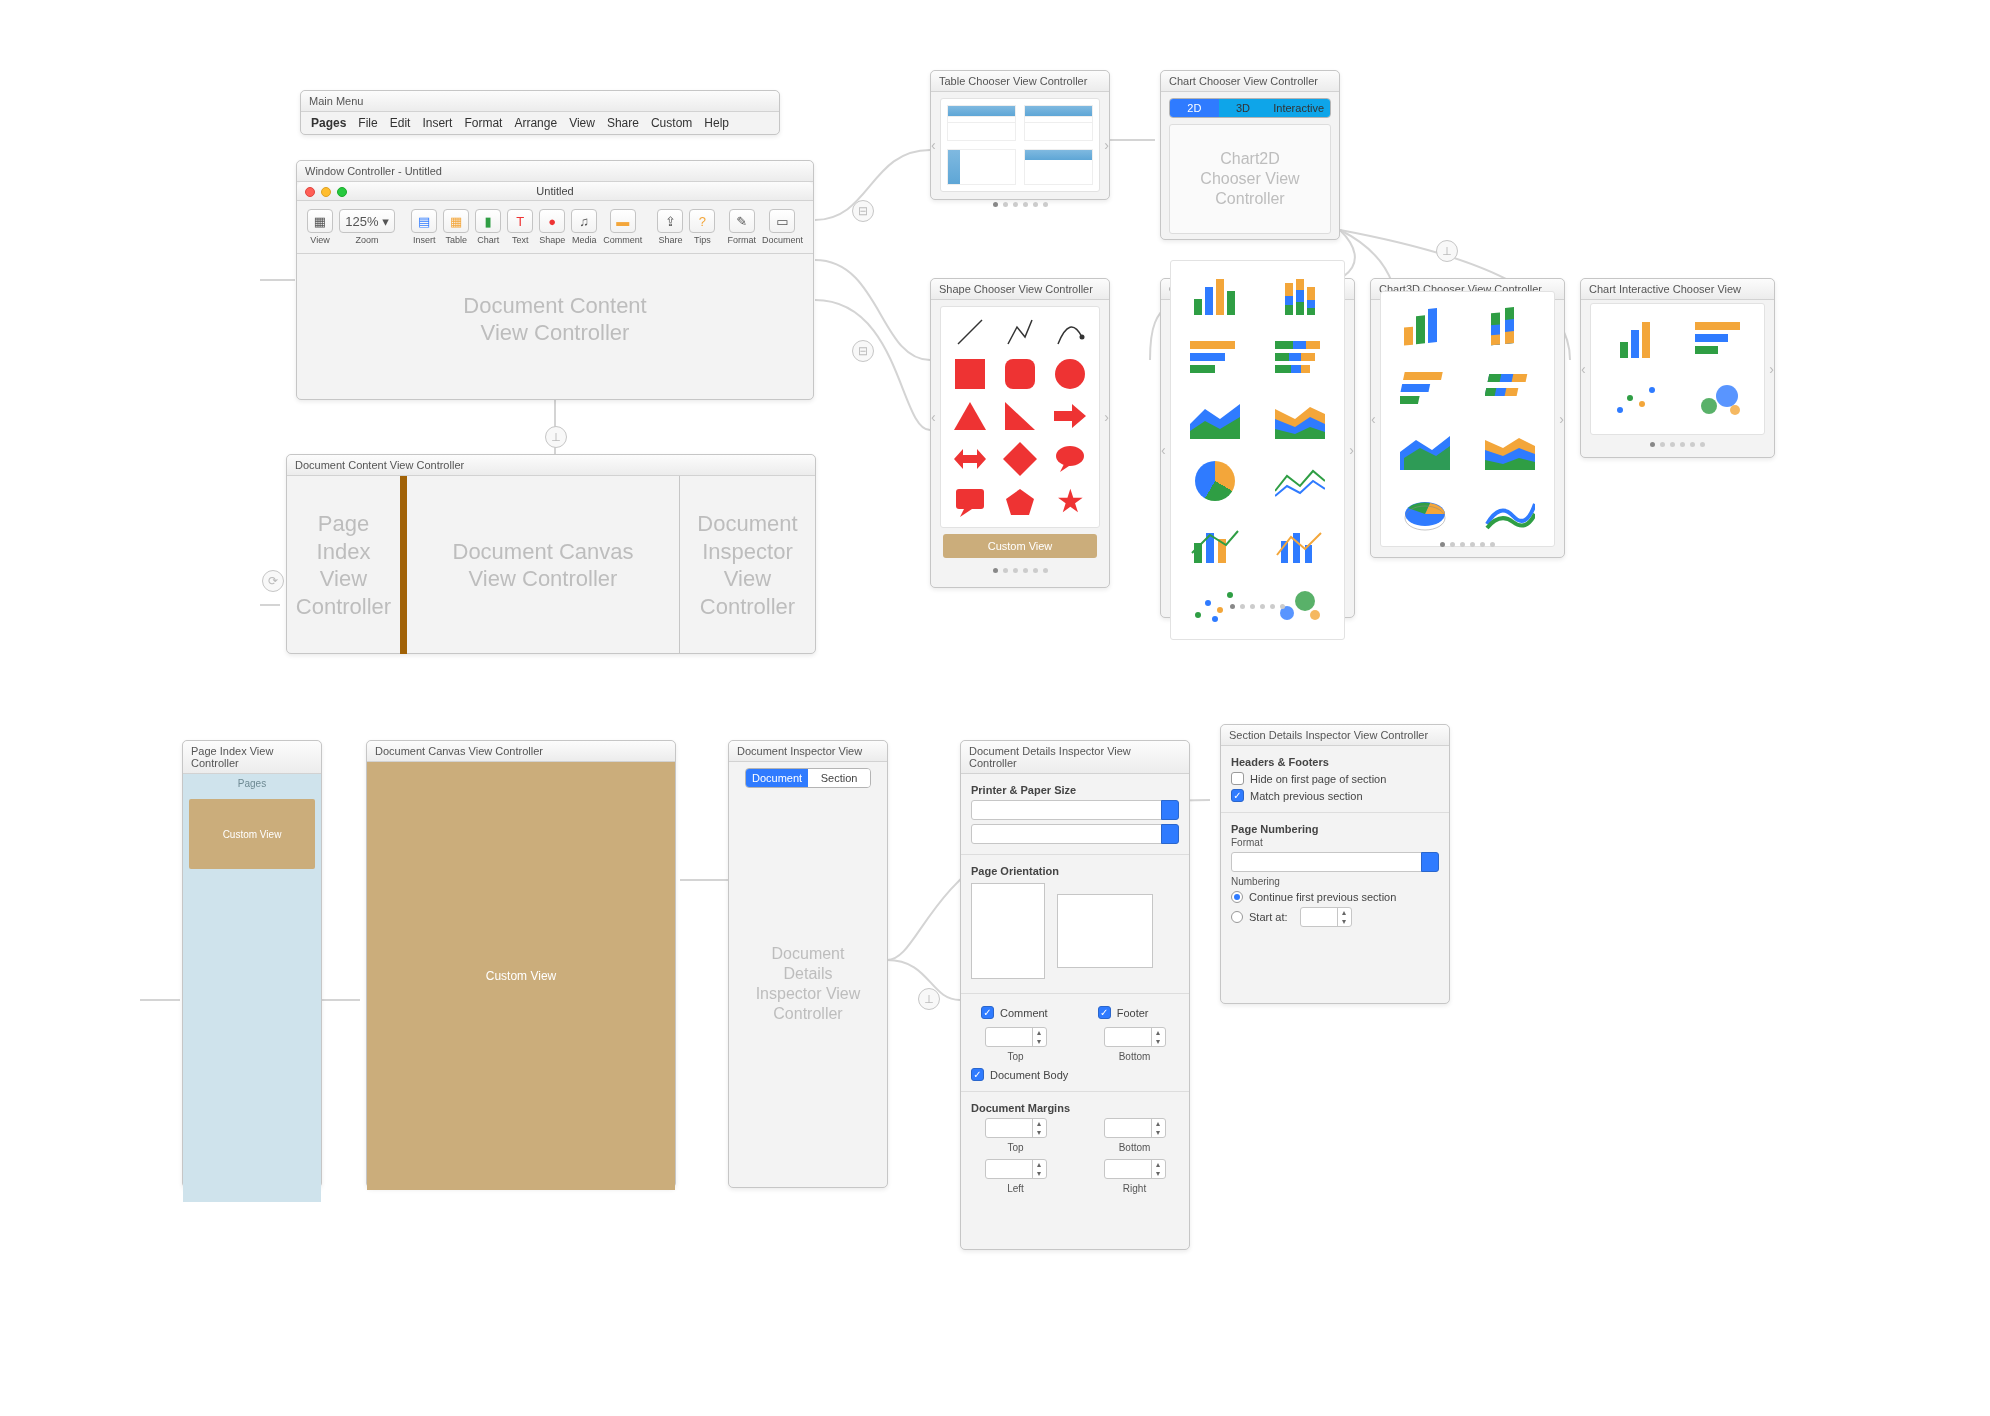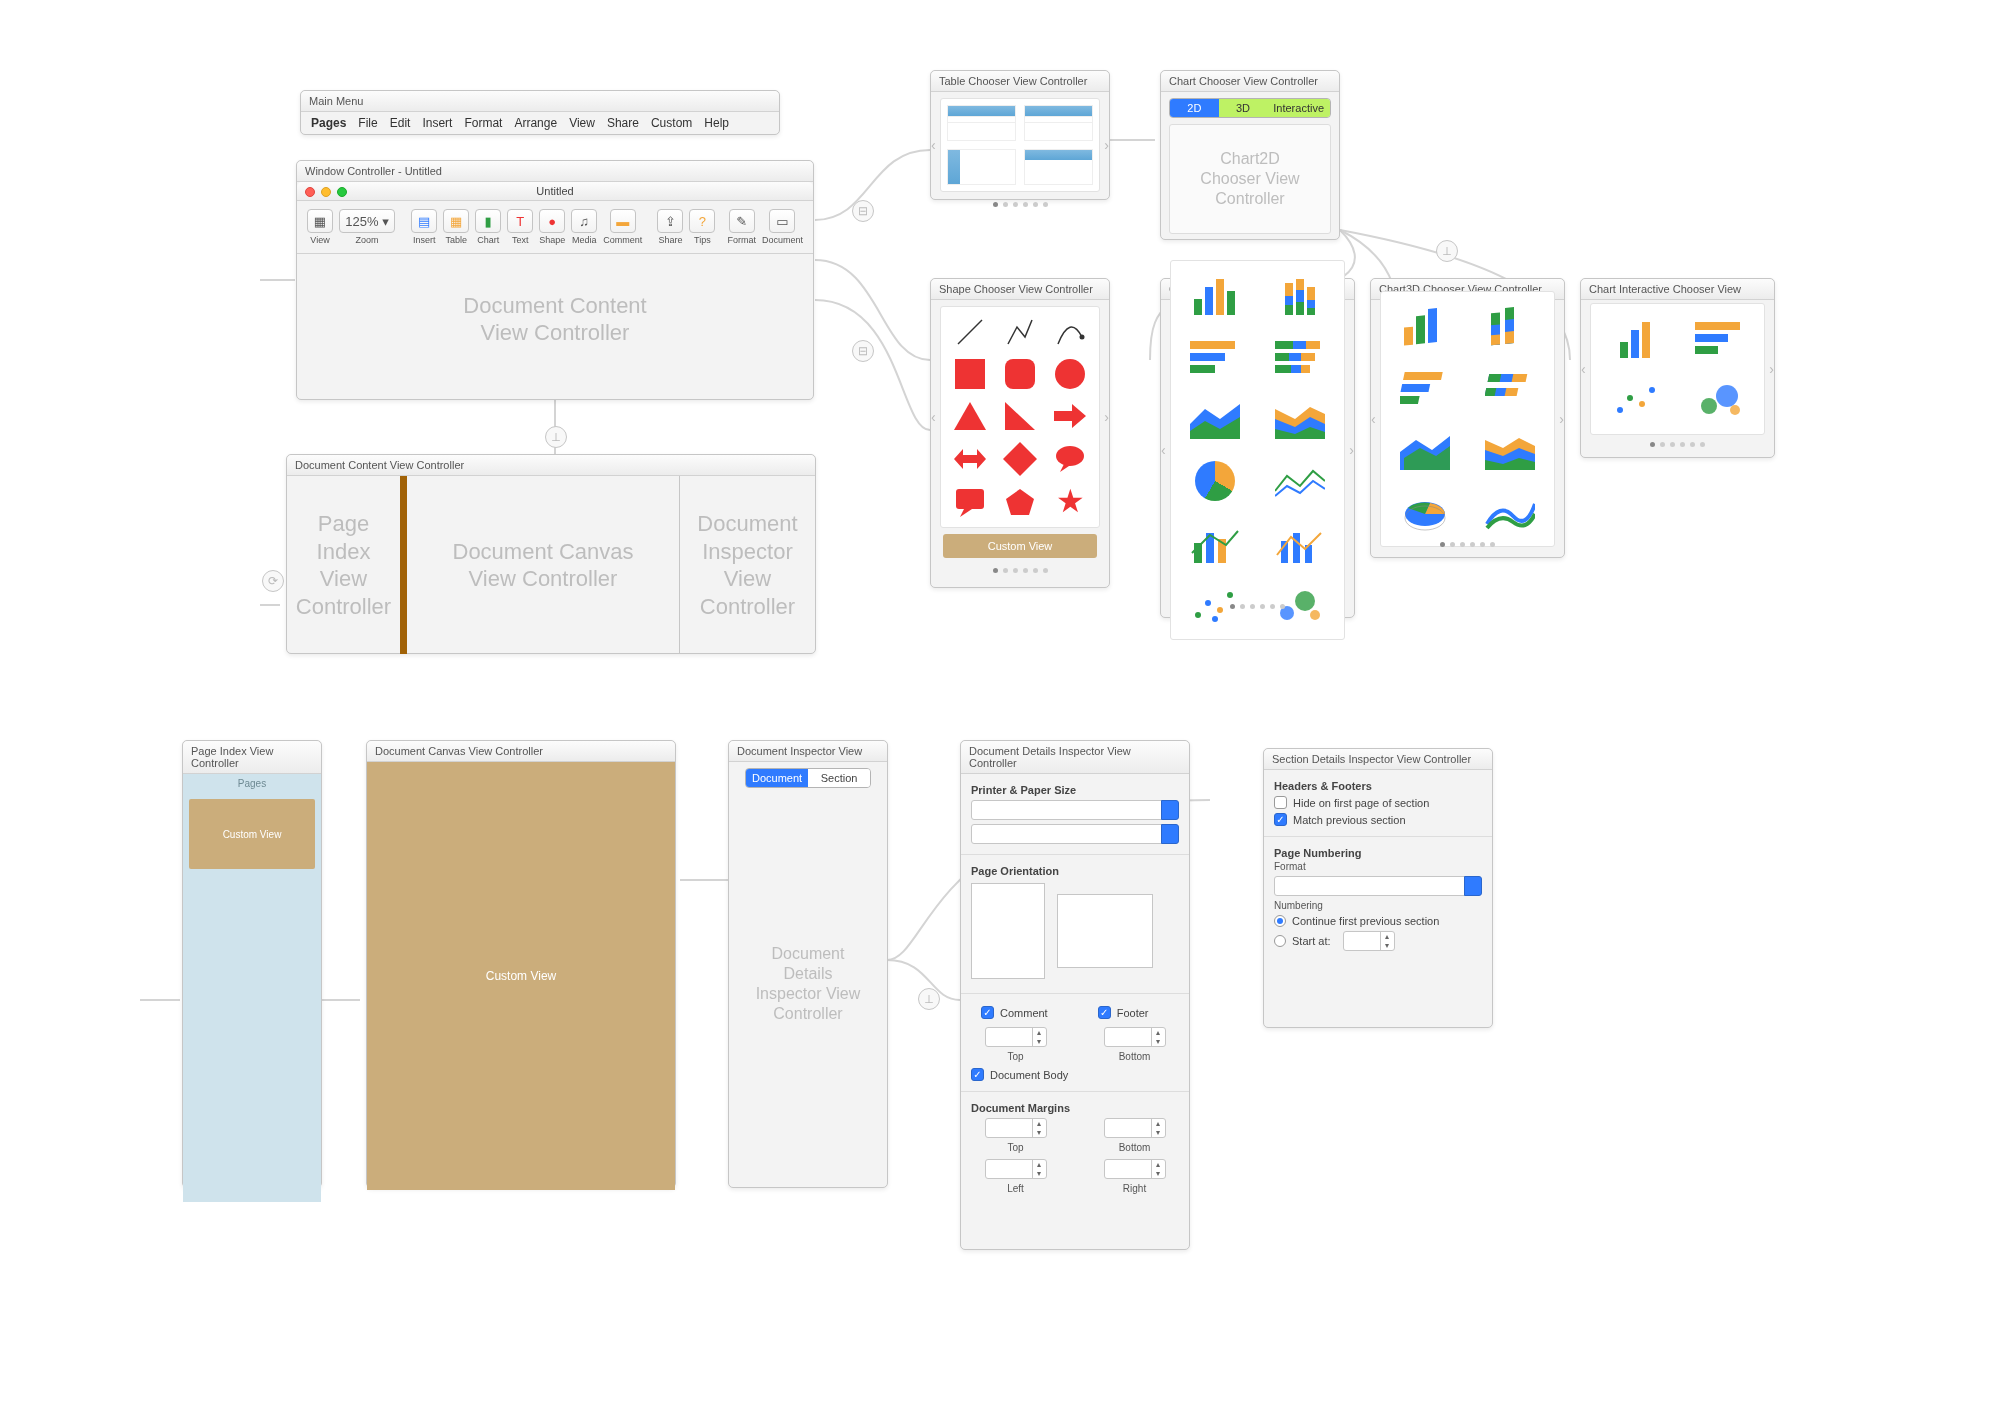--- a/index.html
+++ b/index.html
@@ -88,21 +88,21 @@
   .shape.circ{background:#e33;border-radius:50%;}
   .tri{width:0;height:0;border-left:16px solid transparent;border-right:16px solid transparent;border-bottom:28px solid #e33;margin:auto;}
   .rtri{width:0;height:0;border-right:30px solid transparent;border-bottom:28px solid #e33;margin:auto;}
   .arrowR{display:flex;align-items:center;justify-content:center;}
   .arrowR svg{width:32px;height:30px;}
   .diamond{width:24px;height:24px;background:#e33;transform:rotate(45deg);margin:4px auto;}
   .star{color:#e33;font-size:32px;line-height:28px;text-align:center;}
   .chart-grid{display:grid;grid-template-columns:repeat(2,1fr);gap:14px 10px;padding:10px 6px;}
   .chart-cell{height:48px;display:flex;align-items:center;justify-content:center;}
   .seg-control{display:flex;border:1px solid #b4b4b4;border-radius:4px;overflow:hidden;margin:6px 8px;font-size:11px;}
-  .seg-control div{flex:1;padding:3px 6px;text-align:center;background:#bef264;color:#333;}
+  .seg-control div{flex:1;padding:3px 6px;text-align:center;background:#0ea5e9;color:#333;}
   .seg-control .sel{background:#2f7bff;color:#fff;}
   .select-row{display:flex;margin:4px 10px;}
   .select-row .sel{flex:1;height:20px;border:1px solid #c6c6c6;border-radius:3px;background:#fff;}
   .select-row .cap{width:18px;background:#2f7bff;border-radius:0 3px 3px 0;margin-left:-3px;border:1px solid #2a66cc;}
   .check{display:flex;align-items:center;gap:6px;margin:4px 10px;font-size:11px;}
   .check .box{width:13px;height:13px;border:1px solid #9a9a9a;border-radius:3px;background:#fff;display:flex;align-items:center;justify-content:center;font-size:10px;color:#fff;}
   .check .box.on{background:#2f7bff;border-color:#2a66cc;}
   .section-title{font-weight:600;margin:10px 10px 2px;font-size:11px;}
   .subtle{font-size:10px;color:#555;margin:2px 10px;}
   .num-pair{display:flex;gap:30px;margin:4px 10px;}
@@ -736,21 +736,21 @@
             <div class="arrows">
               <div>▴</div>
               <div>▾</div>
             </div>
           </div>
           <span class="subtle">Right</span>
         </div>
     </div>
   </div>
 
-  <div class="panel" style="left:1220px;top:748px;width:230px;height:280px;margin-left:43px;">
+  <div class="panel" style="left:1220px;top:724px;width:230px;height:280px;">
     <div class="panel-header">Section Details Inspector View Controller</div>
     <div class="section-title">Headers &amp; Footers</div>
     <div class="check">
         <div class="box"></div>
         <span>Hide on first page of section</span>
       </div>
     <div class="check">
         <div class="box on">✓</div>
         <span>Match previous section</span>
       </div>

